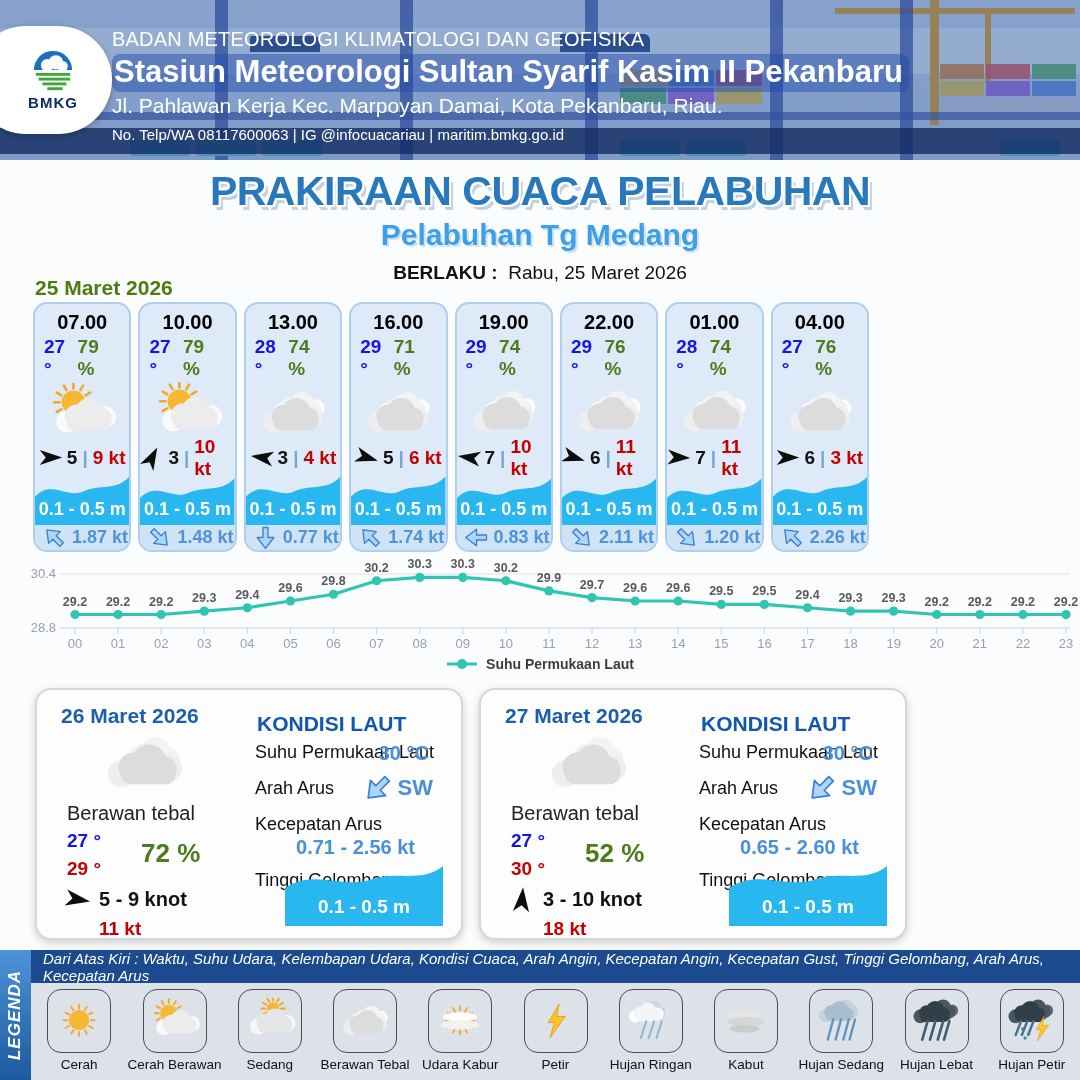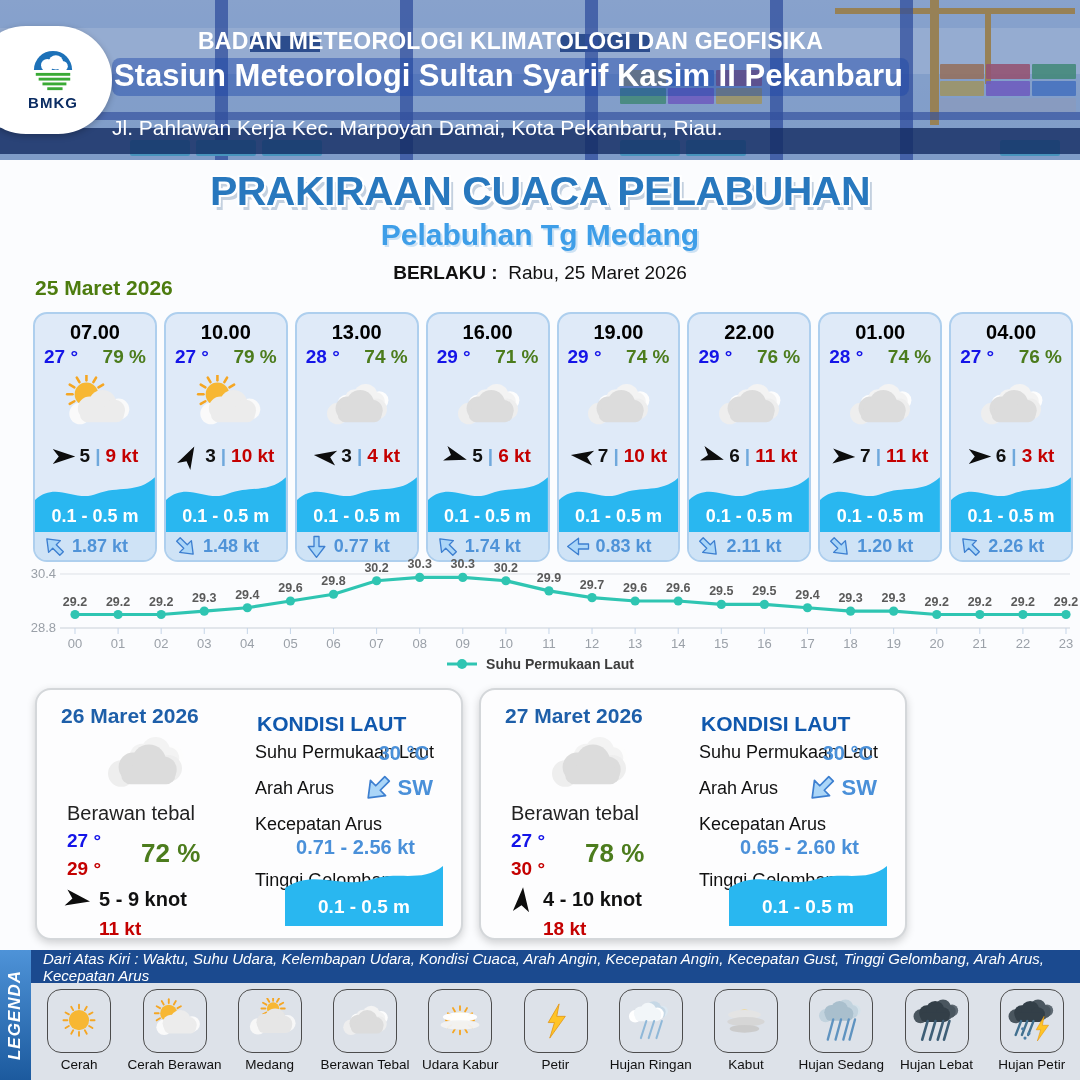--- a/index.html
+++ b/index.html
@@ -15,42 +15,42 @@
   .sea { left:0; top:28px; width:1080px; height:46px; background:#ddedf7; }
   .mull { background:rgba(52,80,160,.75); }
   .hbar { background:rgba(52,80,160,.65); }
   .cont { border-radius:1px; opacity:.9; }
   .crane { background:#e0a62b; }
   .chair { background:#59c4d4; border-radius:2px; }
   .shipA { background:#2e4f86; border-radius:2px 6px 0 0; }
   .overlay { position:absolute; inset:0; background:rgba(42,74,152,.40); }
   .contact-band { position:absolute; left:0; top:128px; width:1080px; height:26px; background:rgba(18,42,96,.78); }
   .hdr-text { position:absolute; left:112px; top:28px; color:#fff; }
-  .hdr-org { font-size:23px; font-weight:bold; letter-spacing:.2px;text-align:center; }
+  .hdr-org { font-size:20px; font-weight:normal; letter-spacing:.2px; }
   .hdr-station { font-size:31px; font-weight:bold; margin-top:3px;
                  background:rgba(28,72,168,.45); display:inline-block; padding:0 6px 2px 2px; border-radius:8px;}
-  .hdr-addr { font-size:21px; margin-top:20px; }
+  .hdr-addr { font-size:21px; margin-top:2px; }
   .hdr-contact { font-size:15px; margin-top:8px; }
   .logo { position:absolute; left:-28px; top:26px; width:140px; height:108px; background:#fff;
           border-radius:54px; box-shadow:0 2px 6px rgba(0,0,0,.25);
           display:flex; flex-direction:column; align-items:center; justify-content:center; padding-left:22px; }
   .logo-txt { font-size:15px; font-weight:bold; color:#0c2d63; letter-spacing:1px; margin-top:1px; }
 
   
   .title-block { position:absolute; left:0; top:168px; width:1080px; text-align:center; }
   .t-main { font-size:41px; font-weight:bold; color:#2878be; letter-spacing:-.5px;
     text-shadow:-2px -2px 0 #fff,2px -2px 0 #fff,-2px 2px 0 #fff,2px 2px 0 #fff,4px 5px 0 rgba(150,172,196,.55); }
   .t-sub { font-size:30px; font-weight:bold; color:#3e9ee8; margin-top:3px;
     text-shadow:2px 2px 0 rgba(185,215,240,.7); }
   .validity { margin-top:10px; font-size:19px; color:#111; display:flex; justify-content:center; gap:110px; }
   .validity b { font-weight:bold; }
 
   
   .date-label { position:absolute; left:35px; top:276px; font-size:21px; font-weight:bold; color:#4d7c0f; }
-  .cards { position:absolute; left:33px; top:302px; width:1040px; height:250px; display:flex; gap:7px;margin-top:10px; }
+  .cards { position:absolute; left:33px; top:302px; width:836px; height:250px; display:flex; gap:7px; }
   .hcard { flex:1; background:#dfeaf8; border:2px solid #aecfee; border-radius:14px; overflow:hidden;
            display:flex; flex-direction:column; }
   .h-time { text-align:center; font-size:20px; font-weight:bold; color:#000; margin-top:7px; }
   .h-row { display:flex; justify-content:space-between; padding:2px 9px 0 9px; }
   .h-temp { font-size:19px; font-weight:bold; color:#1414e8; }
   .h-rh { font-size:19px; font-weight:bold; color:#4c7c1d; }
   .h-icon { height:74px; display:flex; align-items:center; justify-content:center; }
   .h-icon svg { width:92px; height:60px; }
   .h-wind { height:28px; display:flex; align-items:center; justify-content:center; gap:4px; }
   .h-warrow svg { width:24px; height:21px; display:block; }
@@ -153,20 +153,21 @@
       <div class="chair" style="left:620px;top:140px;width:60px;height:16px;"></div>
       <div class="chair" style="left:686px;top:140px;width:60px;height:16px;"></div>
       <div class="chair" style="left:1000px;top:140px;width:60px;height:16px;"></div>
     </div>
     <div class="overlay"></div>
     <div class="contact-band"></div>
     <div class="hdr-text">
       <div class="hdr-org">BADAN METEOROLOGI KLIMATOLOGI DAN GEOFISIKA</div>
       <div class="hdr-station">Stasiun Meteorologi Sultan Syarif Kasim II Pekanbaru</div>
       <div class="hdr-addr">Jl. Pahlawan Kerja Kec. Marpoyan Damai, Kota Pekanbaru, Riau.</div>
+      <div class="hdr-contact">No. Telp/WA 08117600063 | IG @infocuacariau | maritim.bmkg.go.id</div>
     </div>
     <div class="logo">
       <svg viewBox="0 0 60 46" width="58" height="44">
         <path d="M10 22 A20 20 0 0 1 50 22 Z" fill="#1d71b8"></path>
         <circle cx="24" cy="17" r="6.5" fill="#fff"></circle>
         <circle cx="33" cy="14" r="7.5" fill="#fff"></circle>
         <circle cx="40" cy="18" r="5.5" fill="#fff"></circle>
         <rect x="12" y="25" width="36" height="3" fill="#3aaa35"></rect>
         <rect x="15" y="30" width="33" height="3" fill="#3aaa35"></rect>
         <rect x="19" y="35" width="25" height="3" fill="#3aaa35"></rect>
@@ -800,28 +801,28 @@
               <circle cx="48" cy="16" r="10" fill="#eeeeee"></circle>
     <circle cx="21" cy="15" r="11" fill="#dcdcdc"></circle>
               <circle cx="33" cy="11" r="13" fill="#dcdcdc"></circle>
     <circle cx="44" cy="17" r="10" fill="#dcdcdc"></circle>
               <rect x="12" y="14" width="41" height="14" rx="7" fill="#dcdcdc"></rect>
   </g>
           </svg></div>
       <div class="d-cond">Berawan tebal</div>
       <div class="d-tmin">27 °</div>
       <div class="d-tmax">30 °</div>
-      <div class="d-rh">78 %</div>
+      <div class="d-rh">52 %</div>
       <div class="d-wind">
         <span>
             <svg viewBox="0 0 32 28" style="transform: rotate(95deg); transform-origin: center center; width: 26px; height: 23px; display: block;">
   <path d="M31 14 L1 4 L9 14 L1 24 Z" fill="#0d0d0d" transform="rotate(180 16 14)"></path>
             </svg>
           </span>
-        <span class="d-wrange">4  - 10 knot</span>
+        <span class="d-wrange">3  - 10 knot</span>
       </div>
       <div class="d-gust">18 kt</div>
       <div class="d-sea-h">KONDISI LAUT</div>
       <div class="d-lbl" style="left:218px;top:52px;">Suhu Permukaan Laut</div>
       <div class="d-sst-v">30 °C</div>
       <div class="d-lbl" style="left:218px;top:88px;">Arah Arus</div>
       <div class="d-dir">
         <span>
             <svg viewBox="0 0 30 30" style="transform: rotate(135deg); transform-origin: center center; width: 32px; height: 32px; display: block;">
   <path d="M3 12 h12 v-7 l13 10 -13 10 v-7 h-12 z" fill="#abd6f8" stroke="#3d7fd0" stroke-width="1.6" stroke-linejoin="round"></path>
@@ -916,21 +917,21 @@
               <g transform="translate(8,14) scale(1.05)">
     <circle cx="12" cy="20" r="10" fill="#f7f7f7"></circle>
                 <circle cx="48" cy="16" r="10" fill="#f7f7f7"></circle>
     <circle cx="21" cy="15" r="11" fill="#e6e6e6"></circle>
                 <circle cx="33" cy="11" r="13" fill="#e6e6e6"></circle>
     <circle cx="44" cy="17" r="10" fill="#e6e6e6"></circle>
                 <rect x="12" y="14" width="41" height="14" rx="7" fill="#e6e6e6"></rect>
   </g>
             </svg>
           </div>
-      <div class="li-label">Medang</div>
+      <div class="li-label">Sedang</div>
     </div>
 
     <div class="li">
       <div class="li-box">
             <svg viewBox="0 0 72 56">
               <g transform="translate(16,10) scale(0.85)">
     <circle cx="12" cy="20" r="10" fill="#fdfdfd"></circle>
                 <circle cx="48" cy="16" r="10" fill="#fdfdfd"></circle>
     <circle cx="21" cy="15" r="11" fill="#f3f3f3"></circle>
                 <circle cx="33" cy="11" r="13" fill="#f3f3f3"></circle>

